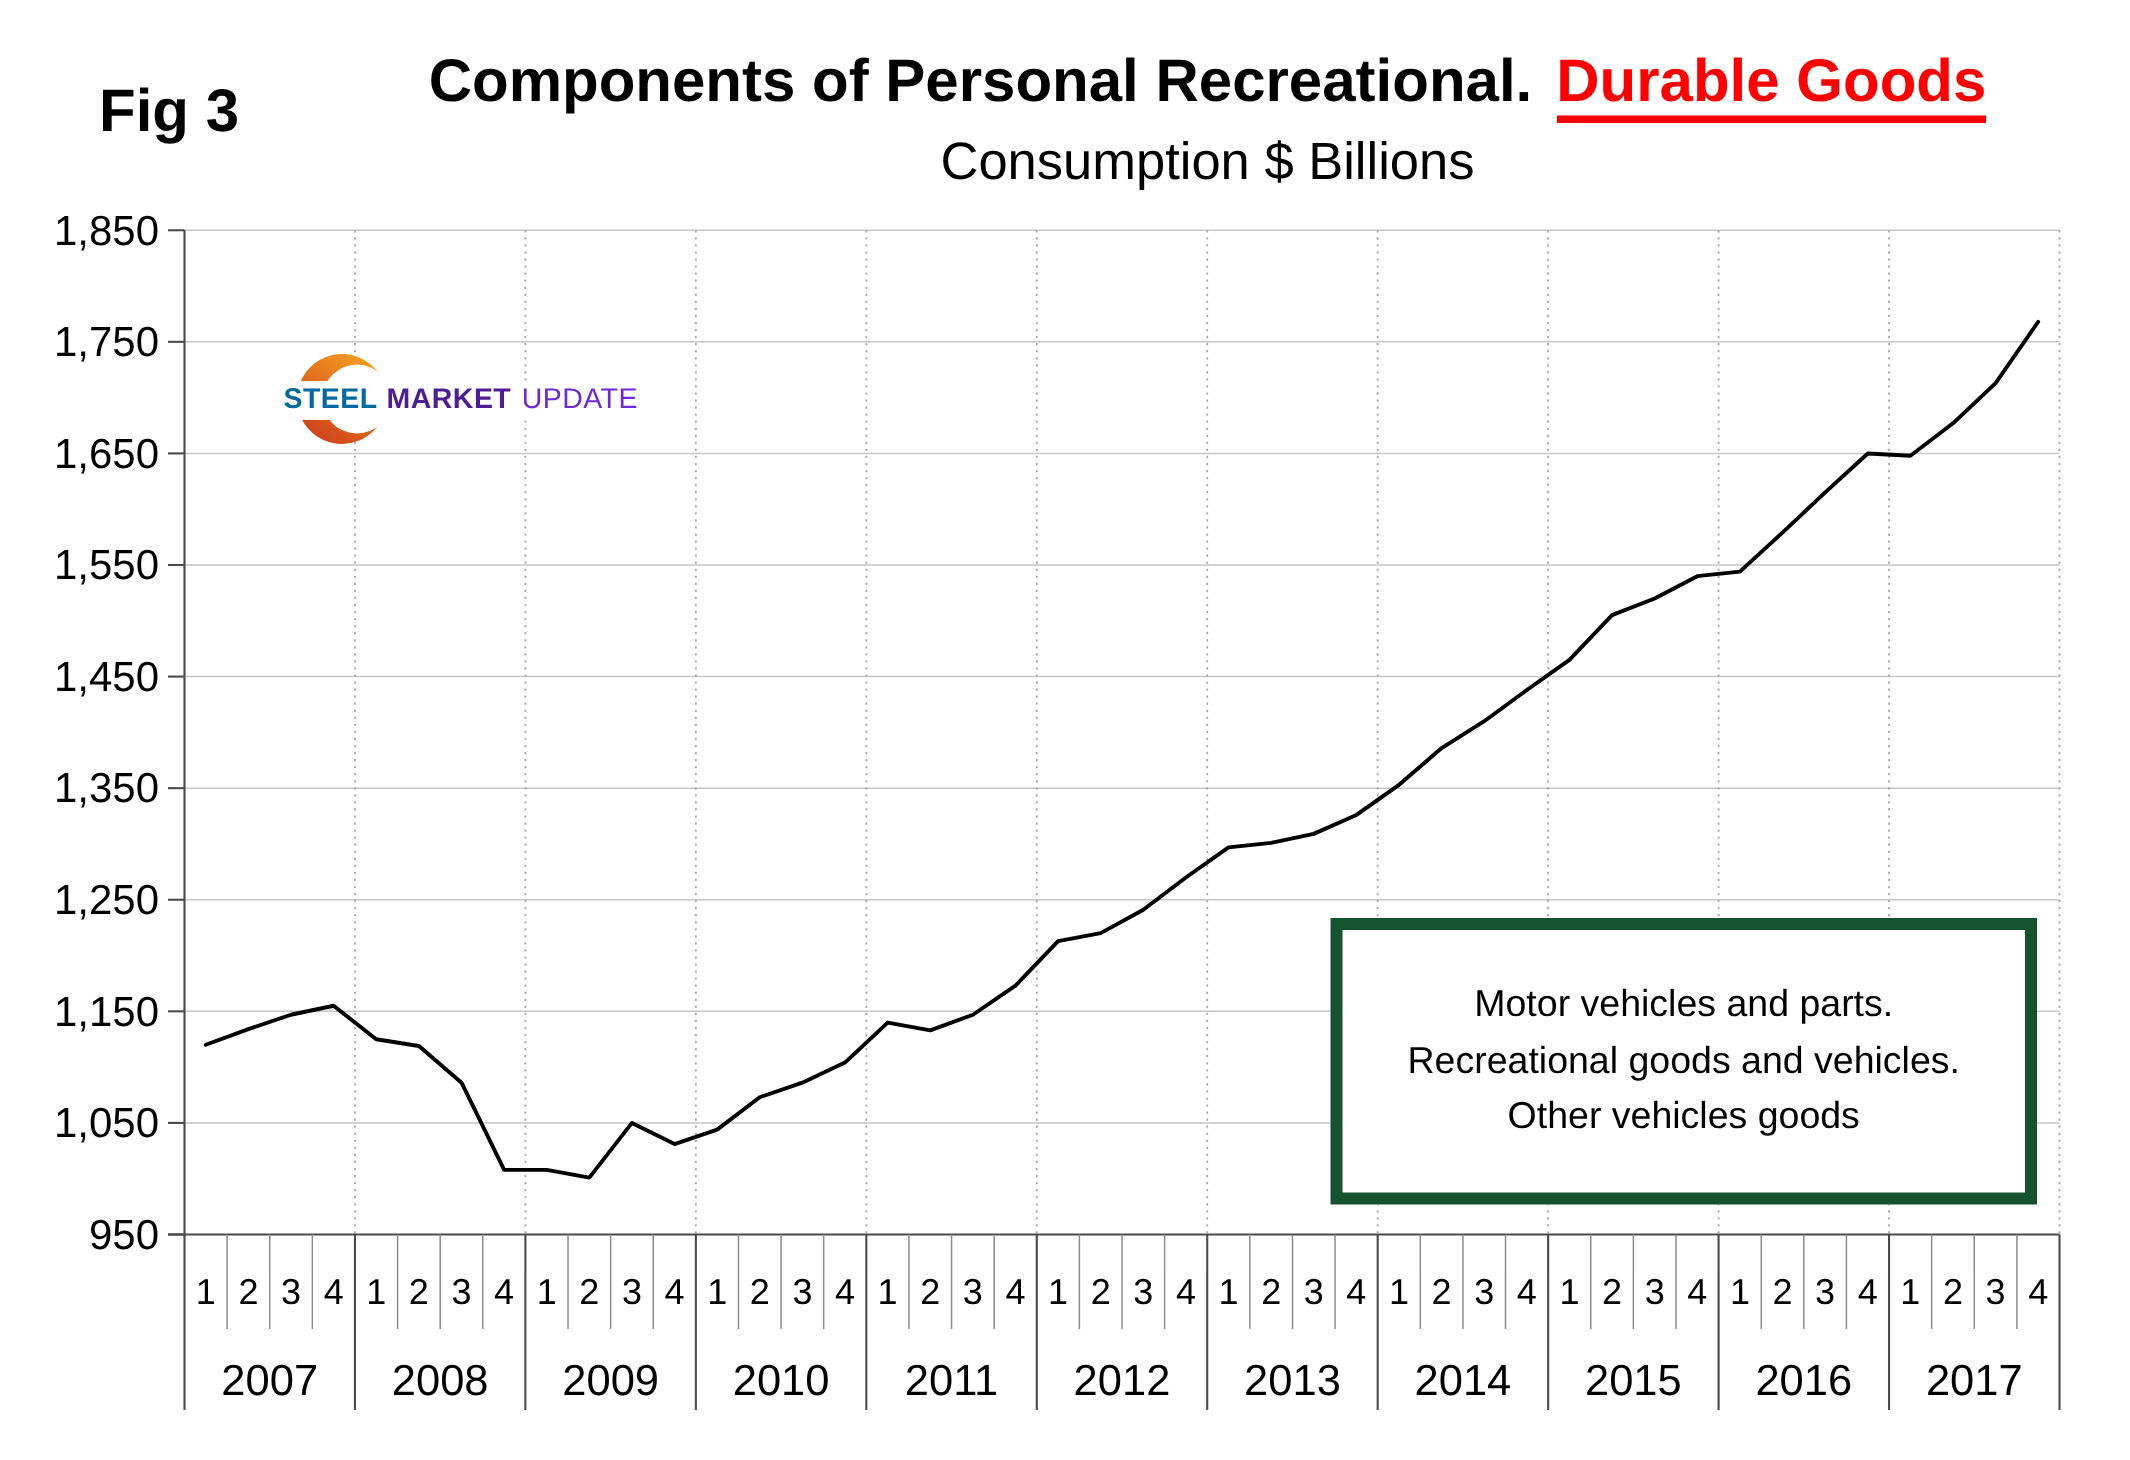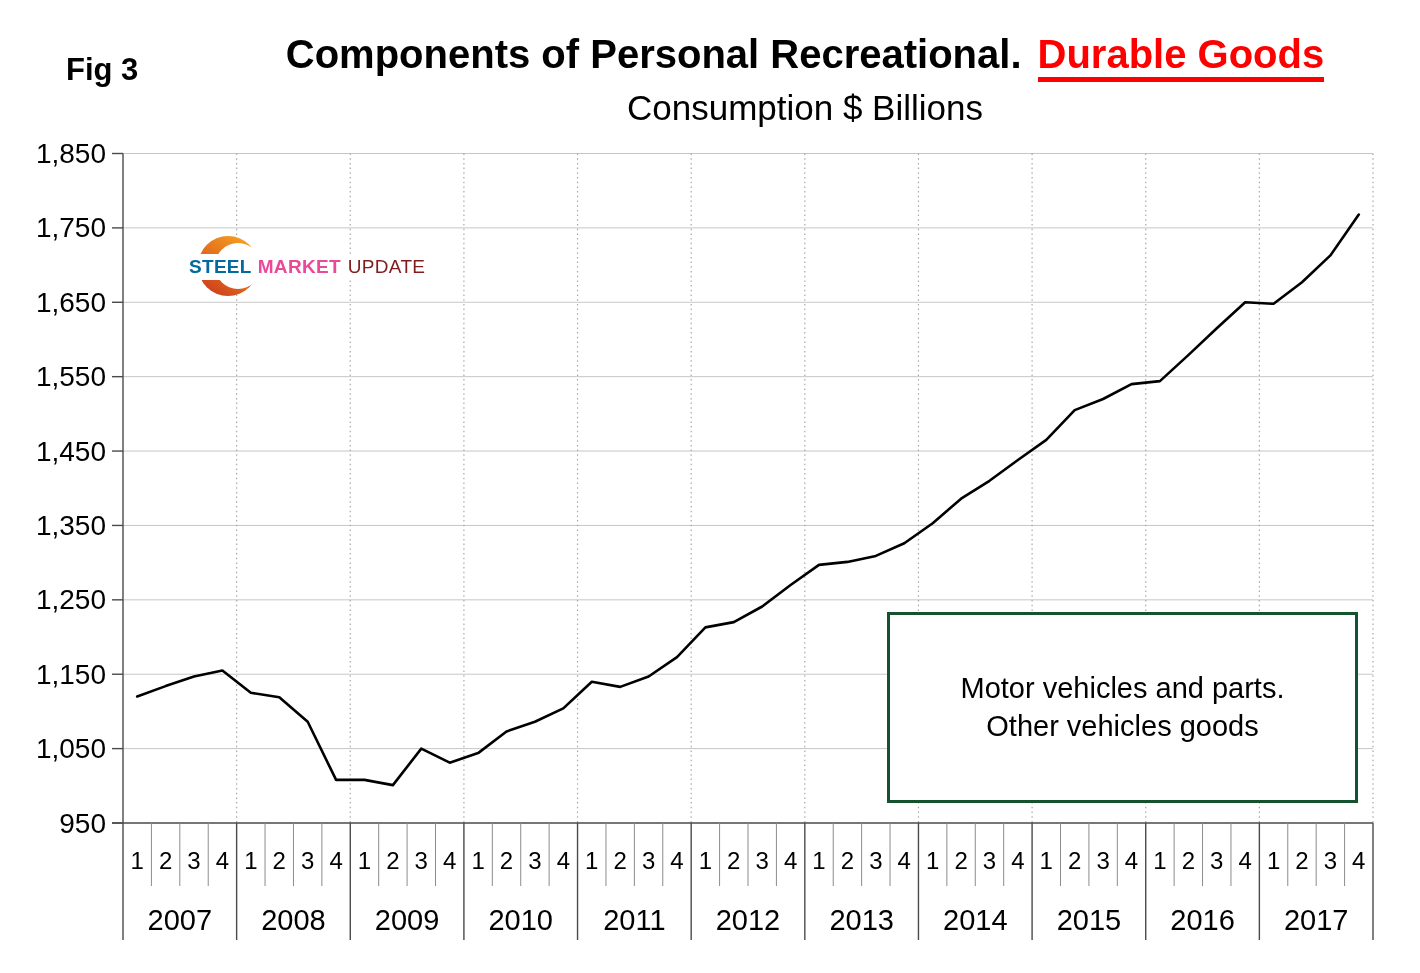--- a/index.html
+++ b/index.html
@@ -1,34 +1,34 @@
 <!DOCTYPE html>
 <html><head>
 <meta charset="utf-8">
 <style>
   html,body{margin:0;padding:0;background:#fff;}
   body{width:1420px;height:973px;position:relative;overflow:hidden;
        font-family:"Liberation Sans",sans-serif;color:#000;}
-  .fig{position:absolute;left:66px;top:52px;font-size:31px;font-weight:bold;white-space:nowrap;}
+  .fig{position:absolute;left:66px;top:52px;font-size:40px;font-weight:bold;white-space:nowrap;}
   .titlewrap{position:absolute;left:190px;top:32px;width:1230px;text-align:center;
              font-size:40px;font-weight:bold;white-space:nowrap;}
   .hl{margin-left:12px;border-bottom:5px solid;padding-bottom:1px;}
   .subtitle{position:absolute;left:190px;top:88px;width:1230px;text-align:center;
             font-size:35px;font-weight:normal;}
   #chart{position:absolute;left:0;top:0;}
   .logo{position:absolute;left:182px;top:230px;width:230px;height:74px;}
   .logo svg{position:absolute;left:0;top:0;}
   .logo-words{position:absolute;left:2px;top:24px;background:#fff;padding:2px 5px;
               font-size:19px;font-weight:bold;white-space:nowrap;letter-spacing:.3px;}
   .w2{margin-left:6px;}
   .w3{margin-left:7px;font-weight:normal;}
   .legend{position:absolute;left:887px;top:612px;width:471px;height:191px;
-          border:3px solid #14532d;background:#fff;box-sizing:border-box;
+          border:8px solid #14532d;background:#fff;box-sizing:border-box;
           display:flex;flex-direction:column;justify-content:center;align-items:center;
-          font-size:29px;line-height:37.5px;text-align:center;}
+          font-size:25px;line-height:37.5px;text-align:center;}
 </style>
 </head>
 <body>
 
 <div class="page">
 
   <div class="fig">Fig 3</div>
 
   <div class="titlewrap"><span>Components of Personal Recreational.</span><span class="hl" style="color: rgb(255, 0, 0); margin-left: 16px;">Durable Goods</span></div>
 
@@ -196,22 +196,23 @@
       <defs>
         <linearGradient id="og" x1="0.85" y1="0" x2="0.15" y2="1">
           <stop offset="0" id="g1s" stop-color="#f8a51f"></stop>
           <stop offset="1" id="g2s" stop-color="#cc3a1c"></stop>
         </linearGradient>
       </defs>
       <circle cx="46" cy="36" r="30" fill="url(#og)"></circle>
       <circle cx="56" cy="36" r="23" fill="#ffffff"></circle>
     </svg>
     <div class="logo-words">
-      <span class="w1" style="color: #0369a1;">STEEL</span><span class="w2" style="color: #ec4899;">MARKET</span><span class="w3" style="color: #7f1d1d;">UPDATE</span>
+      <span class="w1" style="color: #0369a1;">STEEL</span><span class="w2" style="color: #4c1d95;">MARKET</span><span class="w3" style="color: #6d28d9;">UPDATE</span>
     </div>
   </div>
 
   <div class="legend">
     <div>Motor vehicles and parts.</div>
+    <div>Recreational goods and vehicles.</div>
     <div>Other vehicles goods</div>
   </div>
 
 </div>
 
 </body></html>

